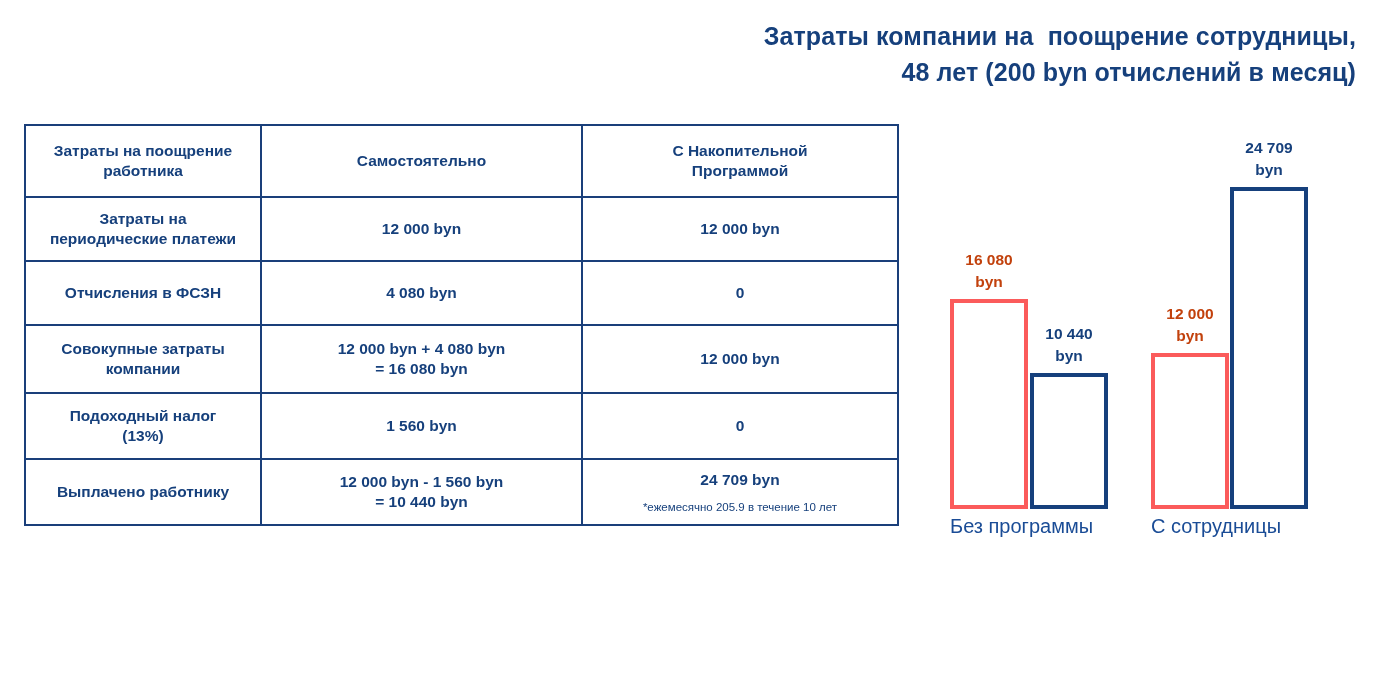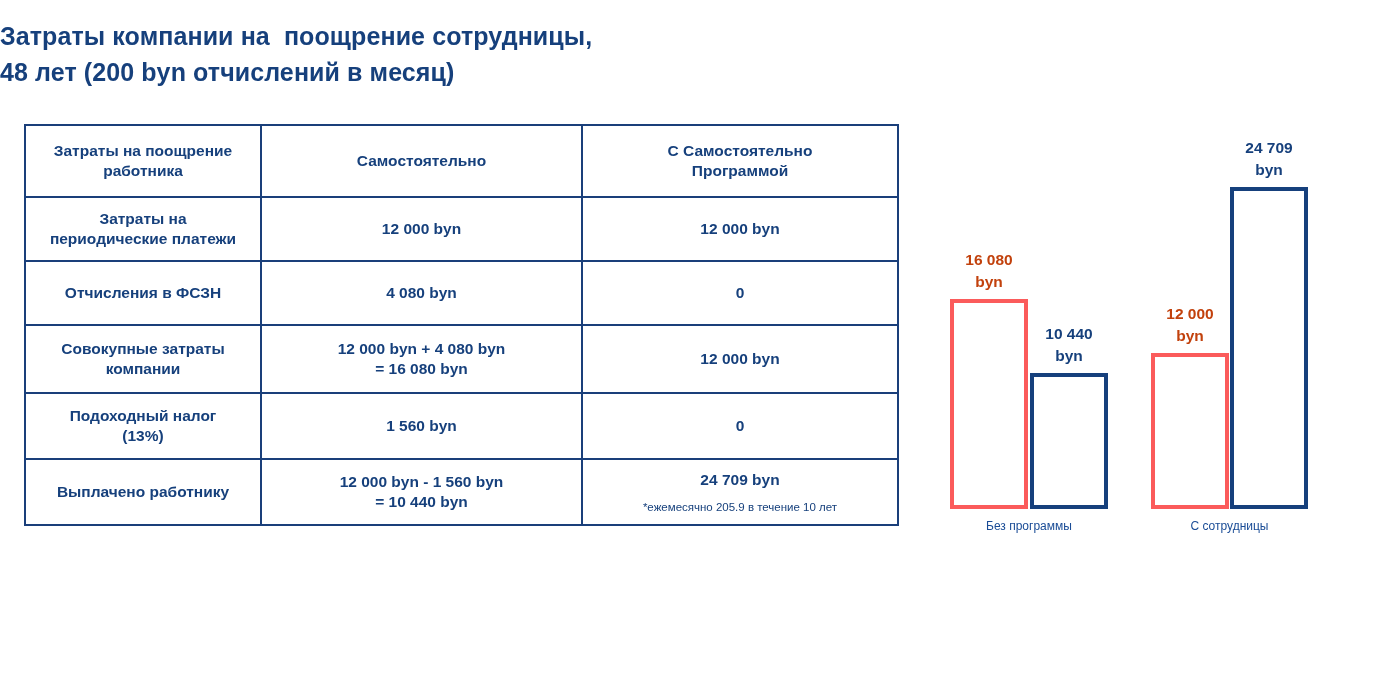--- a/index.html
+++ b/index.html
@@ -17,21 +17,21 @@
     color: #16407C;
     -webkit-font-smoothing: antialiased;
   }
 
   
   .title-block {
     position: absolute;
     left: 0;
     top: 18px;
     width: 1356px;
-    text-align: left;
+    text-align: right;
   }
   .title-line {
     font-size: 25px;
     font-weight: bold;
     color: #16407C;
     line-height: 36px;
     letter-spacing: 0.1px;
     white-space: pre;
   }
 
@@ -117,22 +117,21 @@
   .cat-labels {
     position: absolute;
     left: 0;
     top: 390px;
     width: 400px;
     height: 30px;
   }
   .cat-label {
     position: absolute;
     top: 0;
-    text-align: center;
-    font-size: 12px;
+    font-size: 20px;
     font-weight: normal;
     color: #1A4C96;
     line-height: 24px;
     white-space: nowrap;
   }
 </style>
 </head>
 <body>
 
 <div class="title-block">
@@ -151,21 +150,21 @@
       <tr class="r-head">
         <td>
           <span class="cell-lines">
             <span class="ln">Затраты на поощрение</span>
             <span class="ln">работника</span>
           </span>
         </td>
         <td>Самостоятельно</td>
         <td>
           <span class="cell-lines">
-            <span class="ln">С Самостоятельно</span>
+            <span class="ln">С Накопительной</span>
             <span class="ln">Программой</span>
           </span>
         </td>
       </tr>
 
       <tr class="r-1">
         <td>
           <span class="cell-lines">
             <span class="ln">Затраты на</span>
             <span class="ln">периодические платежи</span>

